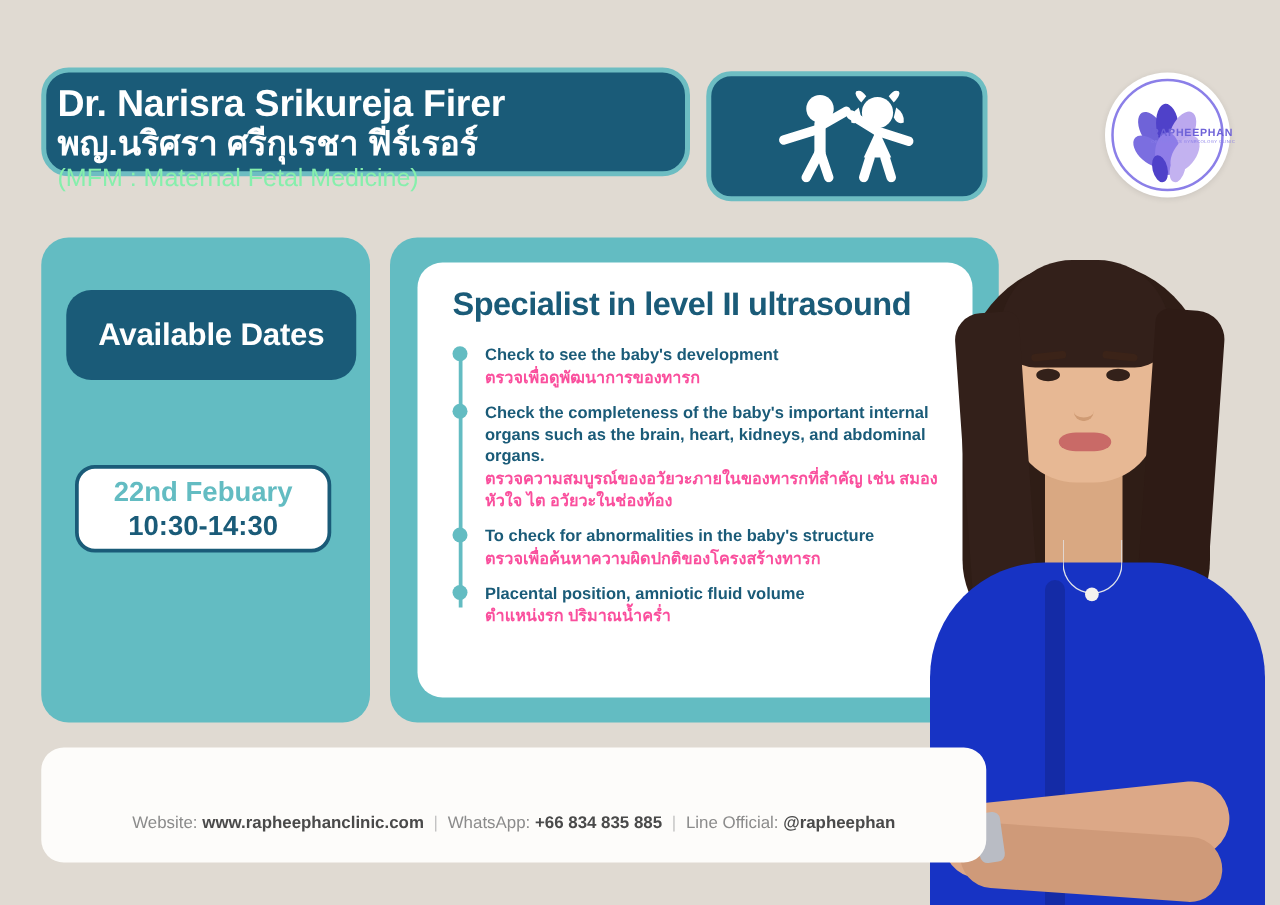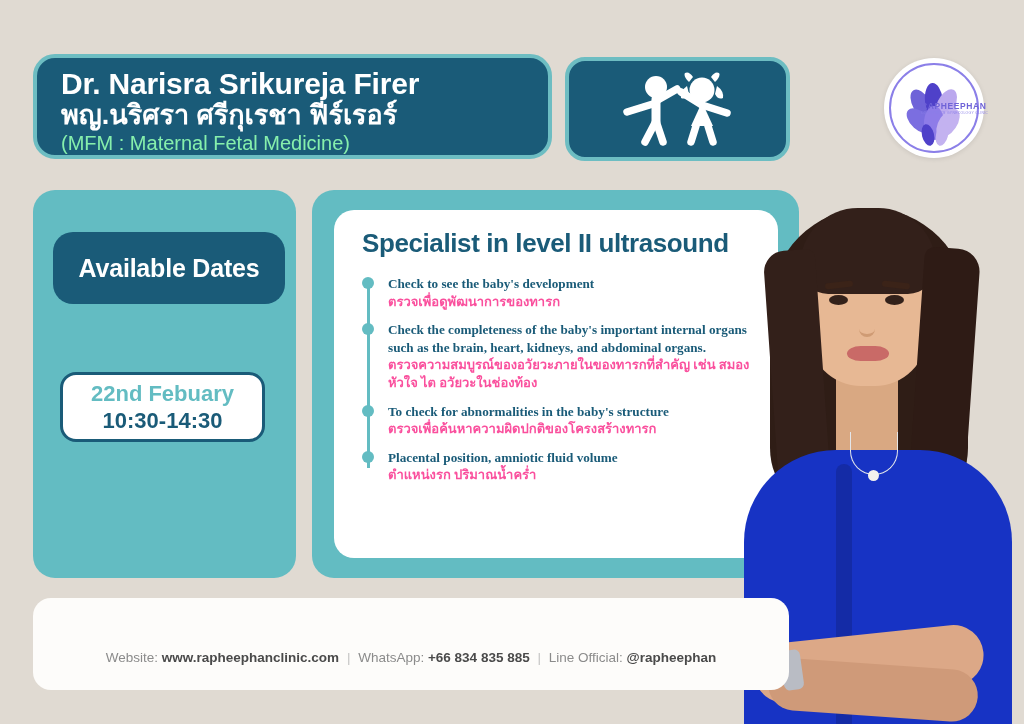--- a/index.html
+++ b/index.html
@@ -17,26 +17,26 @@
     background: #e0dad2;
     overflow: hidden;
   }
 
   
   .name-box {
     position: absolute;
     left: 33px;
     top: 54px;
     width: 519px;
-    height: 105px;
+    height: 87px;
     background: #1a5b78;
     border: 4px solid #6dbdc2;
     border-radius: 22px;
     box-sizing: border-box;
-    padding: 10px 0 0 24px;
+    padding: 10px 0 0 9px;
   }
   .name-en {
     color: #ffffff;
     font-size: 30px;
     font-weight: bold;
     letter-spacing: -0.2px;
     line-height: 1.05;
     white-space: nowrap;
   }
   .name-th {
@@ -192,21 +192,20 @@
     color: #1a5b78;
     font-size: 26px;
     font-weight: bold;
     letter-spacing: -0.4px;
     white-space: nowrap;
   }
   .bullets {
     position: relative;
     margin-top: 16px;
     padding-left: 26px;
-    font-family: Liberation Serif, serif;
   }
   .bullets::before {
     content: "";
     position: absolute;
     left: 5px;
     top: 6px;
     bottom: 16px;
     width: 3px;
     background: #63bcc2;
   }

